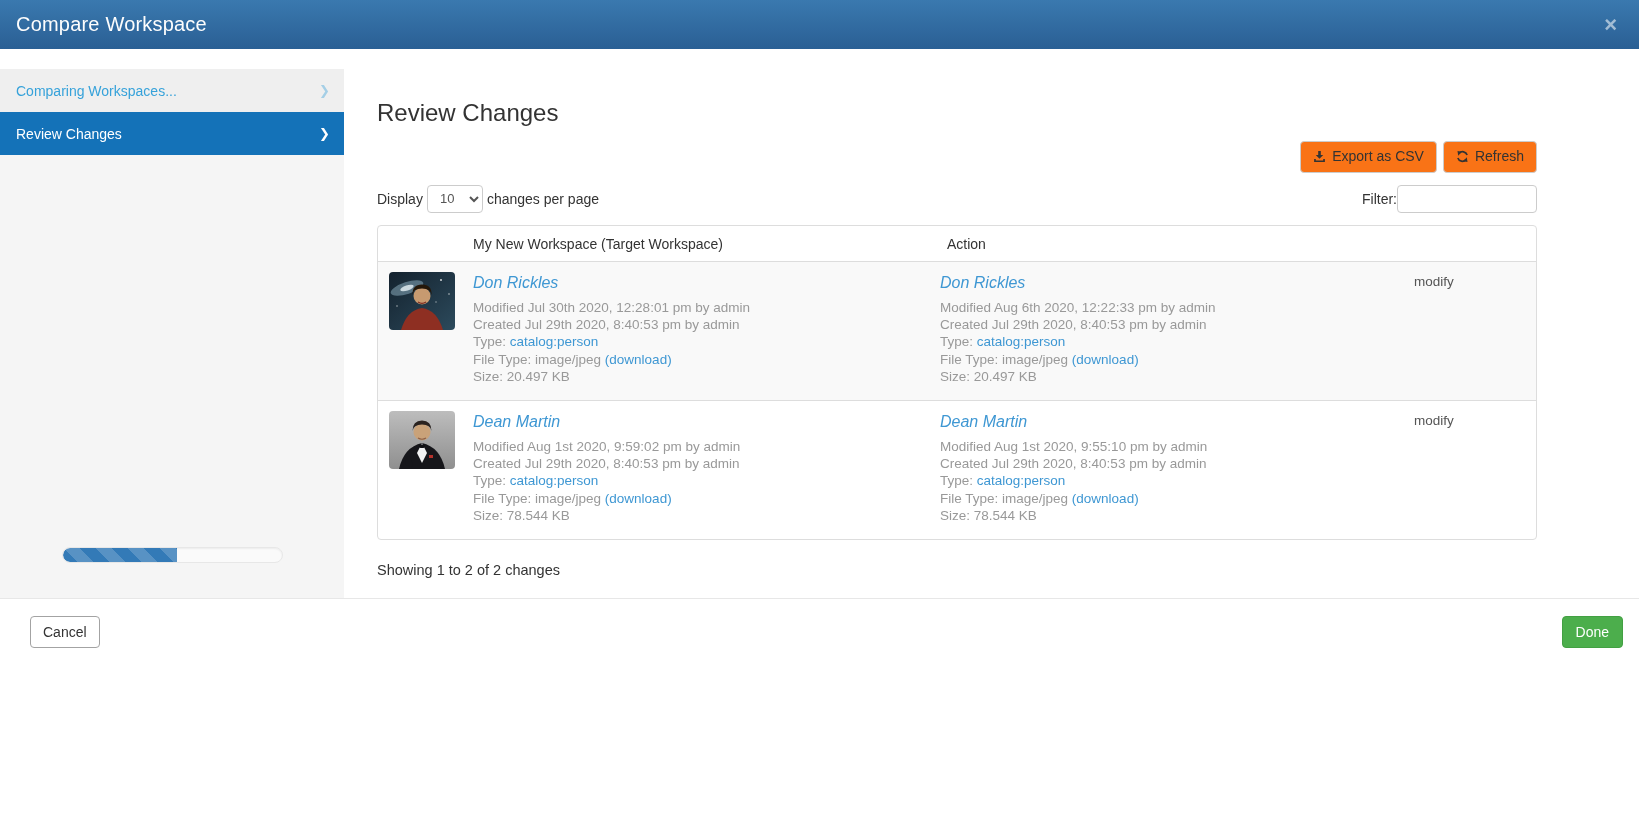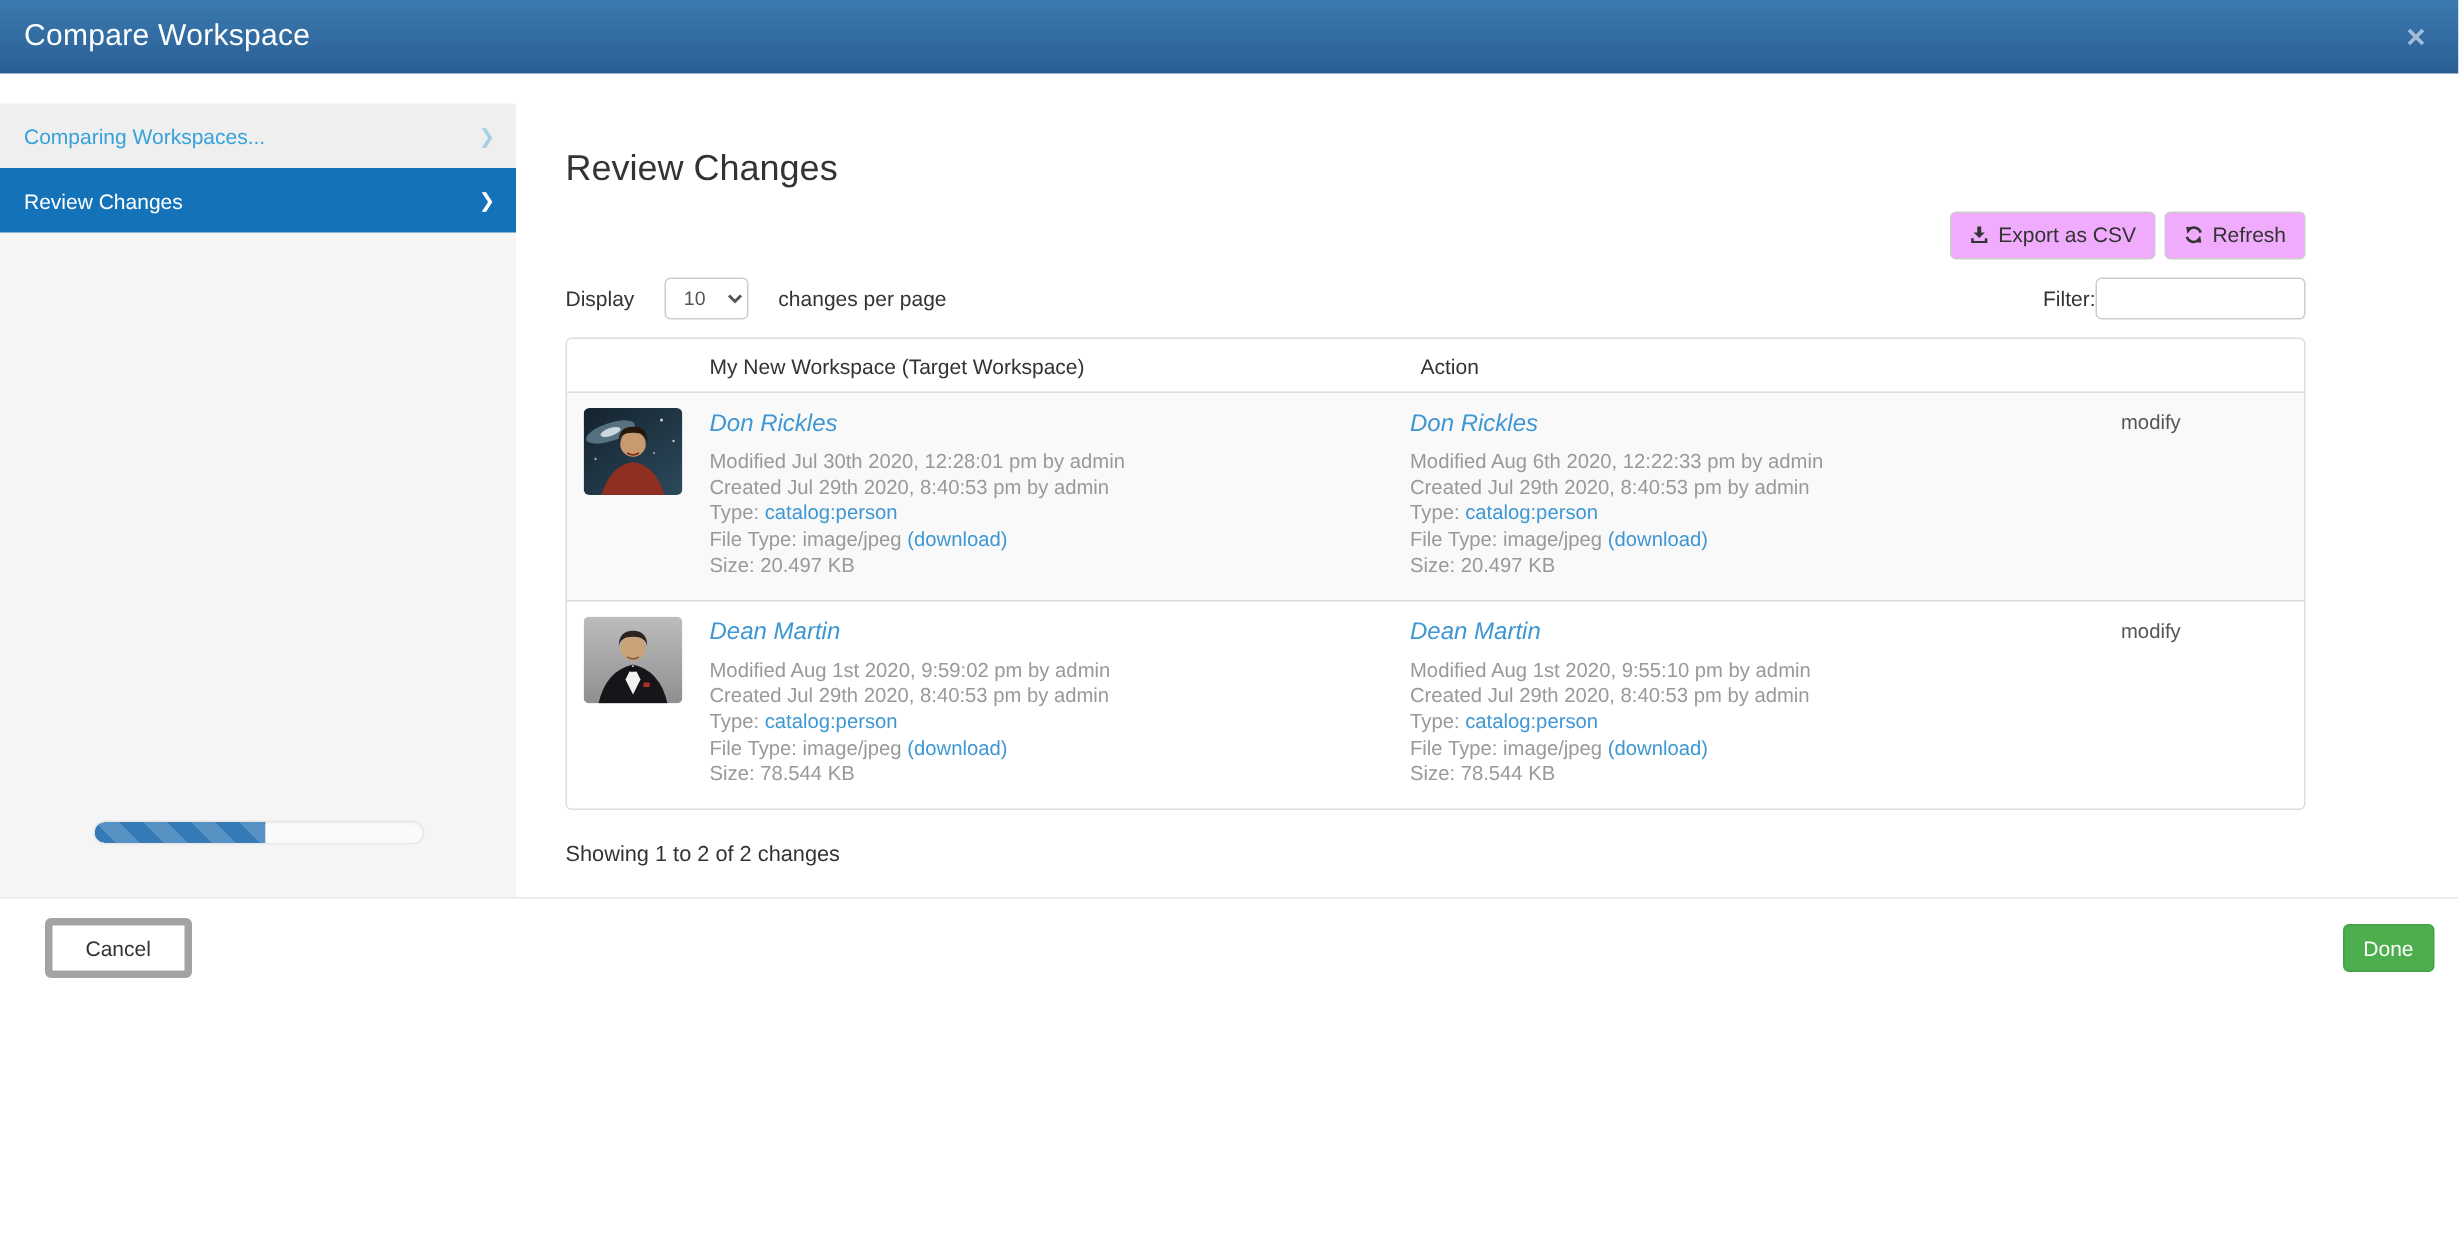--- a/index.html
+++ b/index.html
@@ -48,28 +48,28 @@
   }
 
   
   .main { flex:1 1 auto; background:#fff; padding:30px 102px 0 33px; overflow:hidden; }
   .page-title { font-size:24px; font-weight:400; color:#333; }
   .description { margin-top:24px; font-size:14.5px; color:#333; }
 
   .toolbar { margin-top:14px; display:flex; justify-content:flex-end; gap:6px; }
   .btn {
     display:inline-flex; align-items:center; gap:6px;
-    background:#f0abfc; border:1px solid #ccc; border-radius:4px;
+    background:#f97316; border:1px solid #ccc; border-radius:4px;
     padding:6px 12px; font-size:14px; color:#333; cursor:pointer;
     font-family:inherit; line-height:1.25;
   }
   .btn svg { display:block; }
 
   .controls-row { margin-top:12px; display:flex; align-items:center; }
-  .display-control { display:flex; align-items:center; gap:20px; color:#333; }
+  .display-control { display:flex; align-items:center; gap:4px; color:#333; }
   .page-size-select {
     height:28px; width:56px; border:1px solid #ccc; border-radius:4px;
     font-size:13px; color:#555; padding:0 4px 0 8px; background:#fff; font-family:inherit;
   }
   .filter-control { margin-left:auto; display:flex; align-items:center; gap:0; color:#333; }
   .filter-input {
     width:140px; height:28px; border:1px solid #ccc; border-radius:4px; padding:0 8px;
     font-size:13px; font-family:inherit; color:#333;
   }
 
@@ -96,21 +96,21 @@
   }
 
   .summary { margin-top:22px; font-size:14.5px; color:#333; }
 
   
   .modal-footer {
     flex:0 0 66px; height:66px; background:#fff; border-top:1px solid #e7e7e7;
     display:flex; align-items:center; padding:0 16px 0 30px;
   }
   .btn-cancel {
-    background:#fff; border:5px solid #a3a3a3; border-radius:4px; padding:7px 22px;
+    background:#fff; border:1px solid #a3a3a3; border-radius:4px; padding:7px 12px;
     font-size:14px; color:#333; cursor:pointer; font-family:inherit;
   }
   .btn-done {
     margin-left:auto; background:#4cae4c; border:1px solid #43a043; border-radius:4px;
     padding:7px 13px; font-size:14px; color:#fff; cursor:pointer; font-family:inherit;
   }
 </style>
 </head>
 <body>
 

